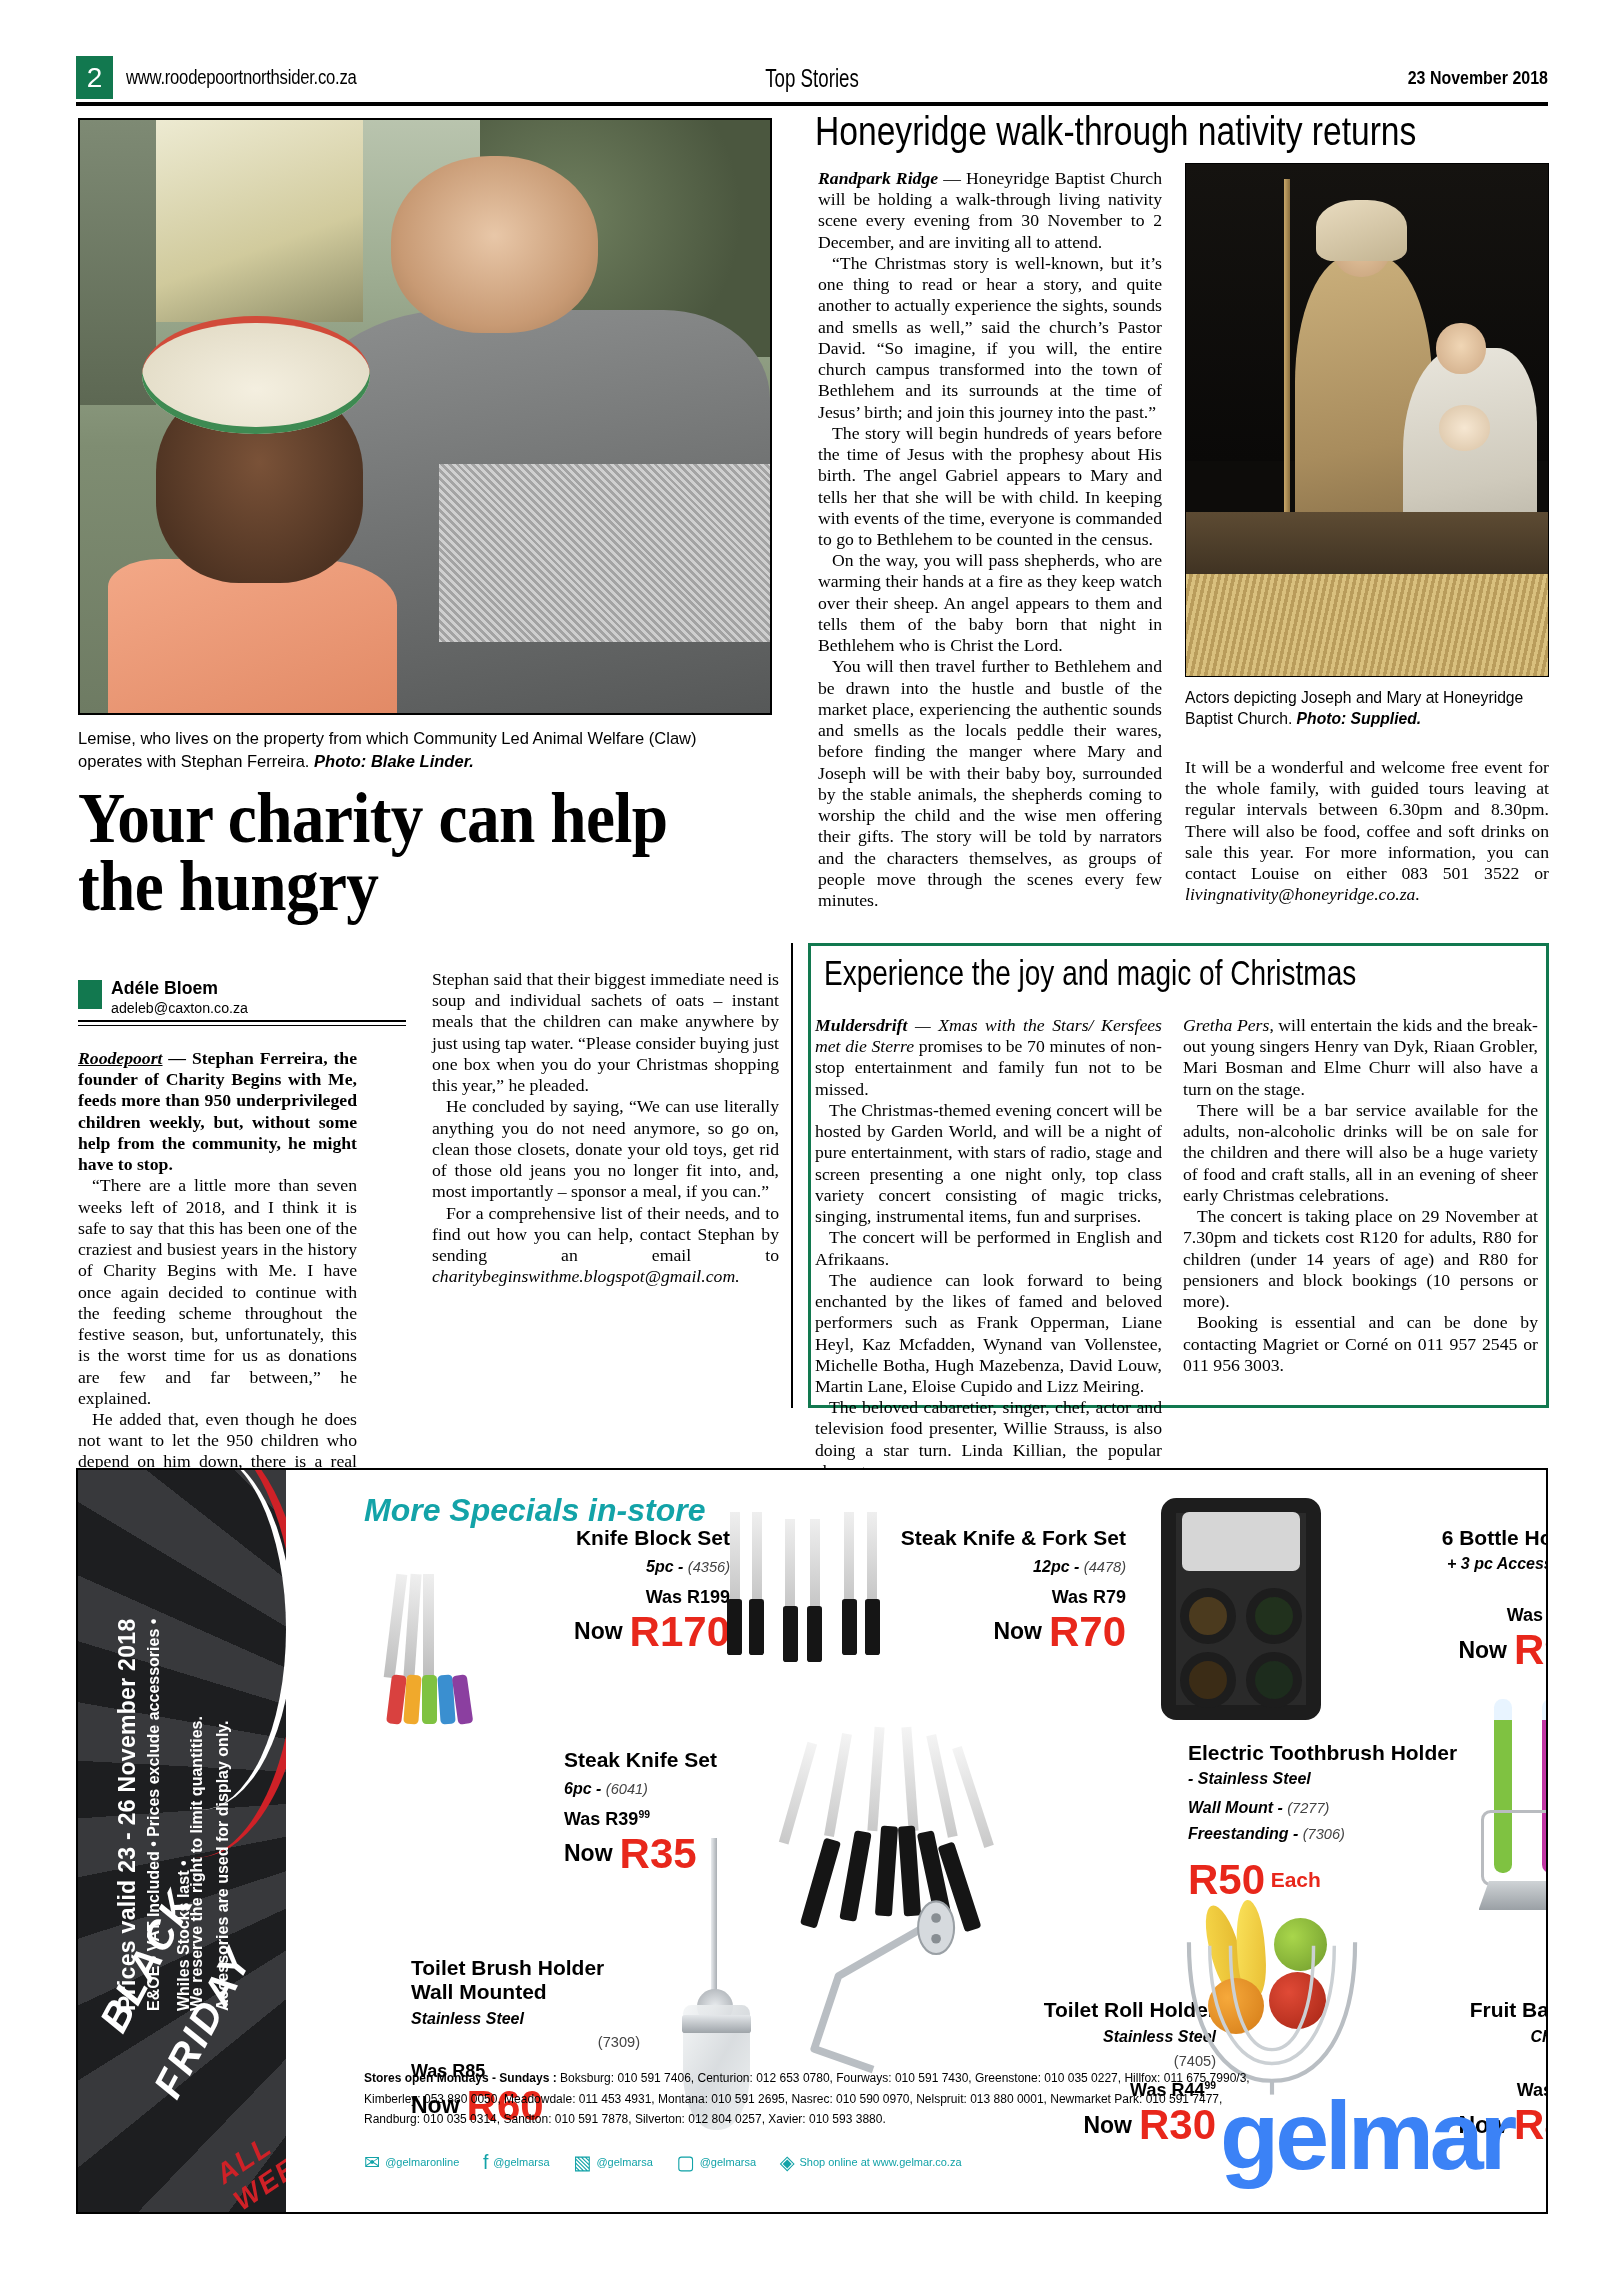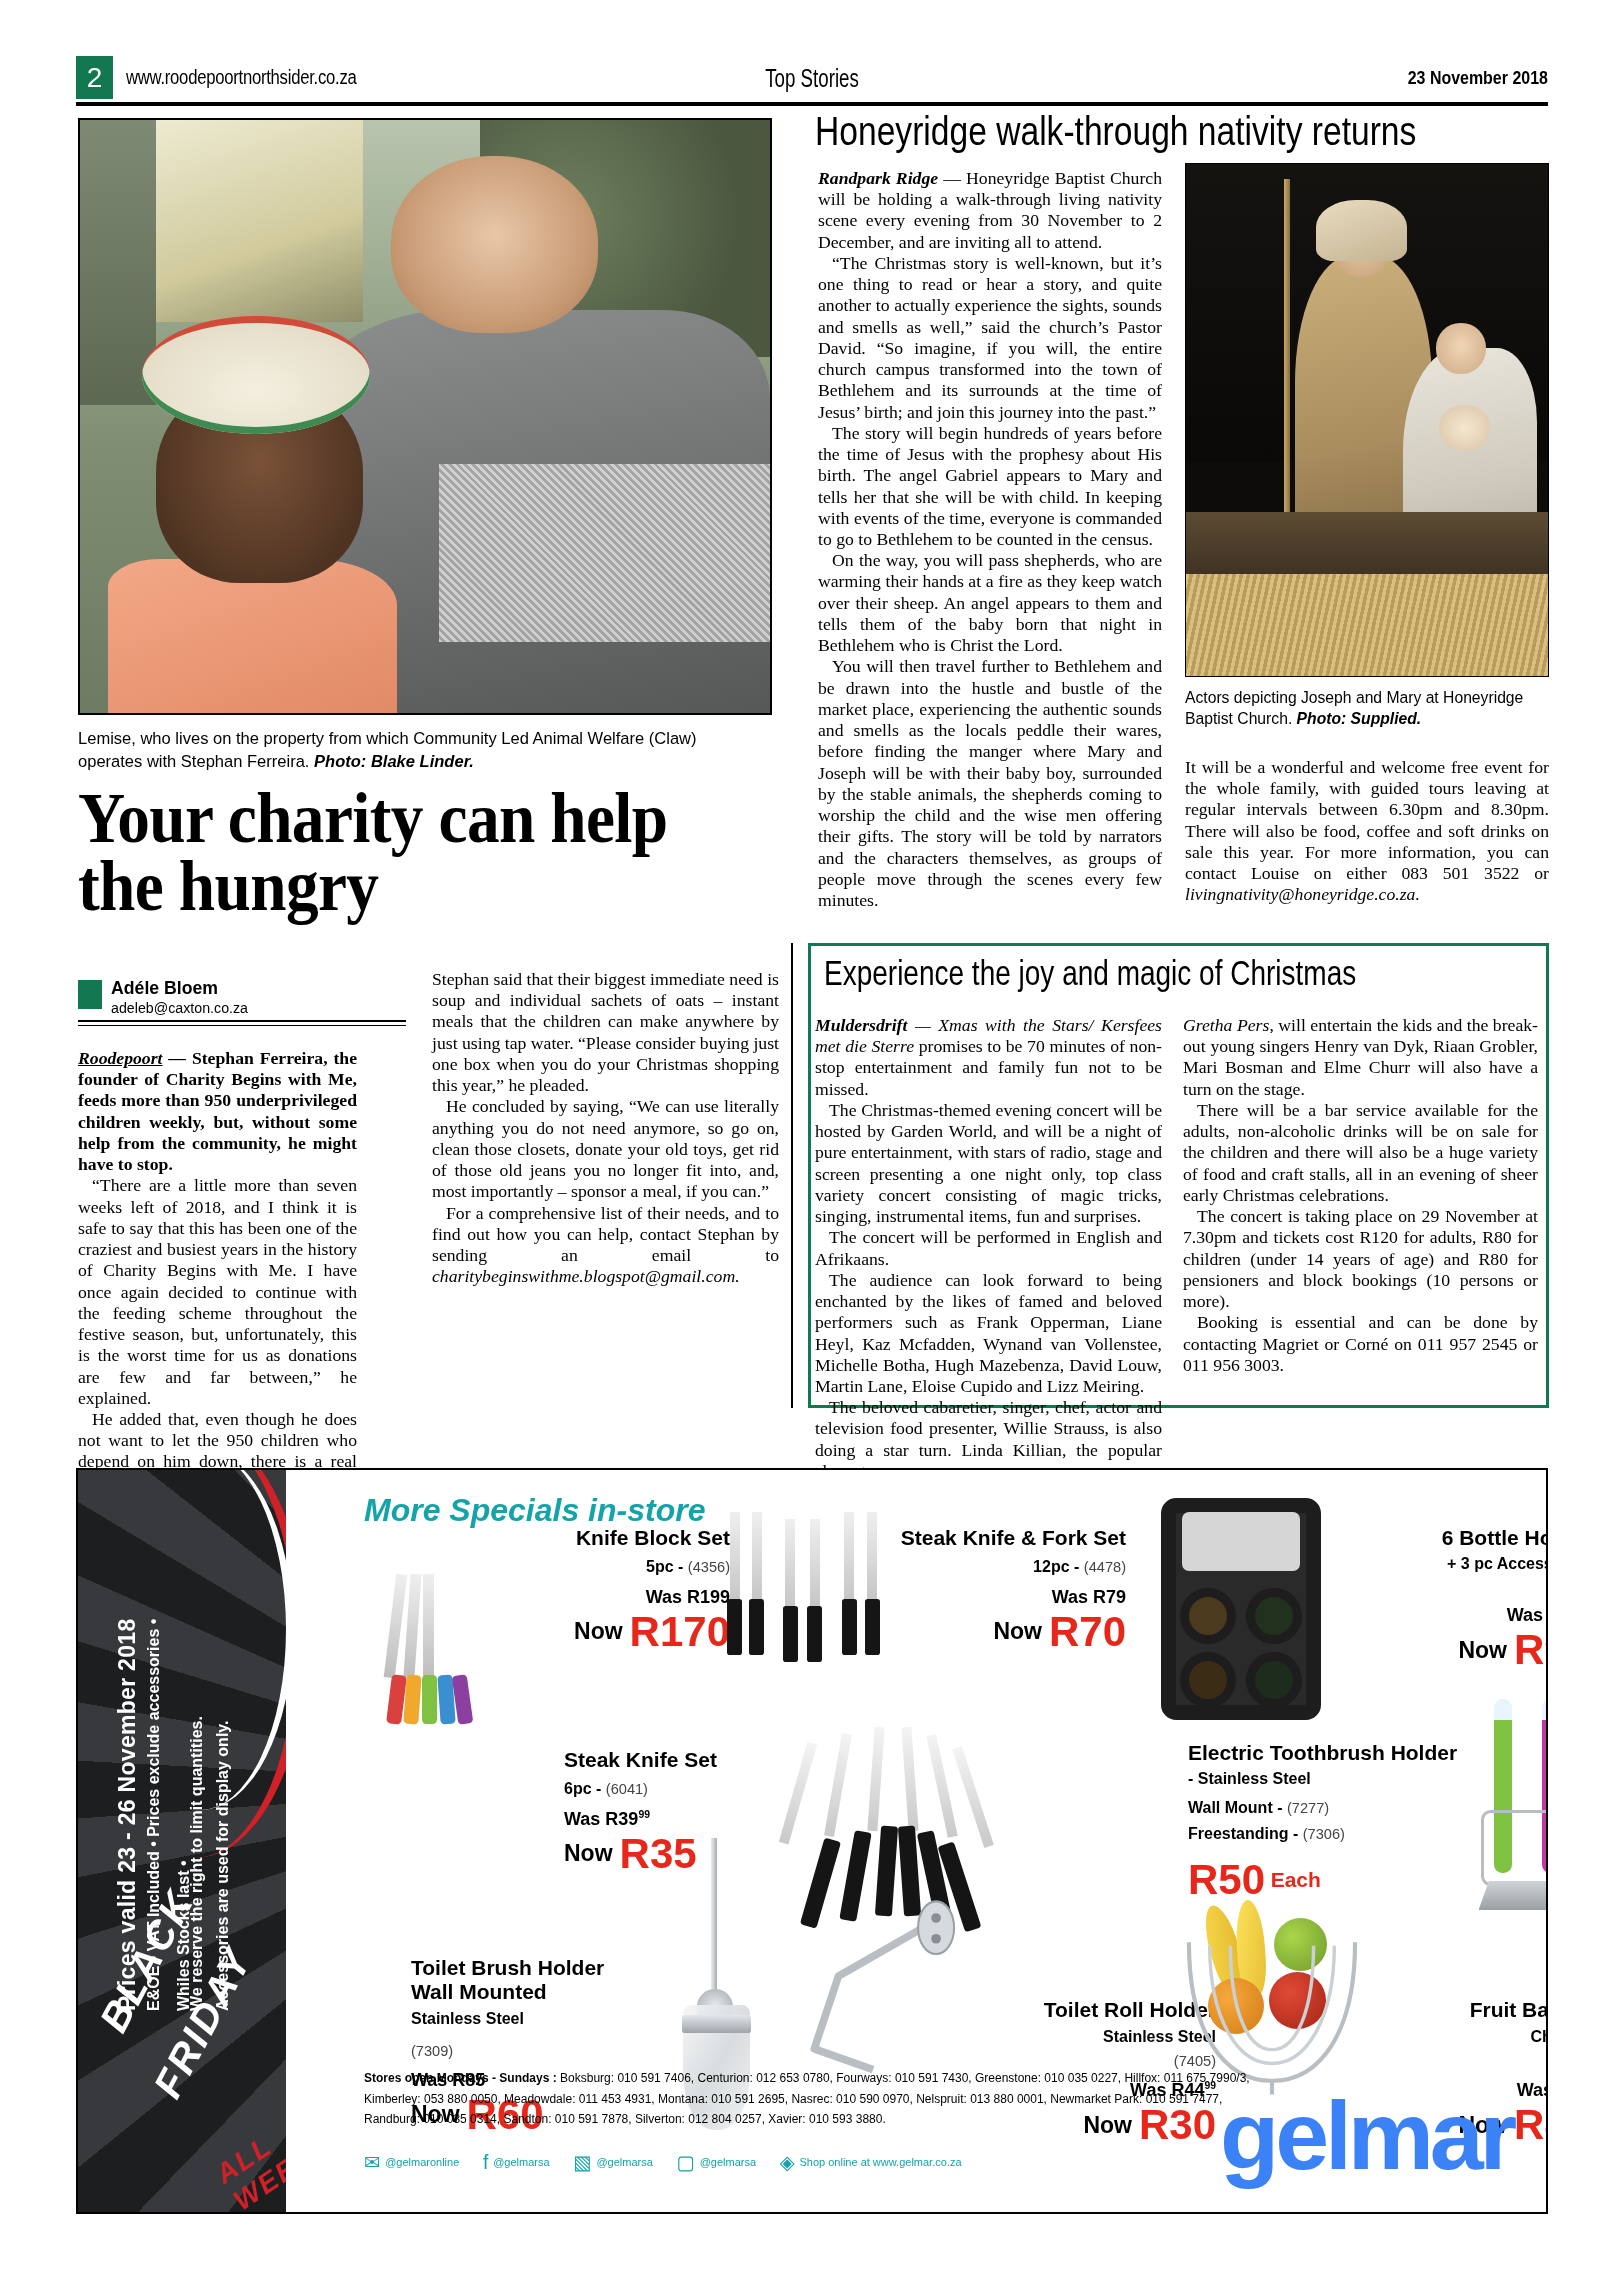--- a/index.html
+++ b/index.html
@@ -303,21 +303,21 @@
   .ad-body { position:absolute; left:208px; top:0; right:0; bottom:0; }
   .ad-title {
     position:absolute; left:78px; top:22px;
     font-family:"Liberation Sans", sans-serif;
     font-weight:bold; font-style:italic;
     font-size:32px; color:#13a3a8;
   }
 
   .prod { position:absolute; font-family:"Liberation Sans", sans-serif; }
   .prod .pname { font-weight:bold; font-size:21px; line-height:1.12; }
-  .prod .psub  { font-weight:bold; font-size:16px; line-height:1.2; }
+  .prod .psub  { font-weight:bold; font-size:16px; line-height:1.2;font-style:italic; }
   .prod .pcode { font-size:14.6px; color:#444; font-weight:normal;}
   .prod .pwas  { font-weight:bold; font-size:18px; margin-top:11px; }
   .prod .pwas sup { font-size:10.4px; }
   .prod .pnow  { font-weight:bold; font-size:23px; display:inline-block; vertical-align:middle;}
   .prod .pprice{ color:#e8271b; font-weight:bold; font-size:42px; display:inline-block;
                  vertical-align:middle; margin-left:7px; line-height:1;}
   .prod .peach { font-weight:bold; font-size:21px; display:inline-block; vertical-align:middle; margin-left:5.6px; color:#e8271b;}
   .prod.right-al { text-align:right; }
 
   
@@ -556,21 +556,21 @@
         <div style="position:absolute;left:28px;top:0;width:18px;height:174px;background:linear-gradient(180deg,#e8f4ff 0 21px,#7fc241 21px);border-radius:8.3px;"></div>
         <div style="position:absolute;left:76px;top:0;width:18px;height:174px;background:linear-gradient(180deg,#e8f4ff 0 21px,#c236a5 21px);border-radius:8.3px;"></div>
         <div style="position:absolute;left:15.3px;top:111px;width:97px;height:76px;border:3.5px solid #b9bcc0;border-radius:9.7px;"></div>
         <div style="position:absolute;left:12.5px;top:182px;width:104px;height:29px;background:linear-gradient(180deg,#cfd3d6,#9aa0a5);clip-path:polygon(10% 0,90% 0,100% 100%,0 100%);"></div>
       </div>
 
       <div class="prod" style="left:125px; top:486px; width:229px;">
         <div class="pname">Toilet Brush Holder</div>
         <div class="pname">Wall Mounted</div>
         <div class="psub" style="margin-top:5.6px;">Stainless Steel</div>
-        <div class="pcode" style="margin-top:15px;">(7309)</div>
+        <div class="pcode" style="margin-top:6px;text-align:right;">(7309)</div>
         <div class="pwas">Was R85</div>
         <div style="margin-top:2.8px;"><span class="pnow">Now</span><span class="pprice">R60</span></div>
       </div>
       <div class="img-brush" style="left:368px;top:368px;width:125px;height:292px;">
         <div style="position:absolute;left:57px;top:0;width:6.2px;height:160px;background:linear-gradient(90deg,#e9ecef,#a9aeb3);"></div>
         <div style="position:absolute;left:43px;top:151px;width:36px;height:35px;background:radial-gradient(circle,#e9ecef,#a3a8ad);border-radius:50%;"></div>
         <div style="position:absolute;left:29px;top:167px;width:67px;height:125px;background:linear-gradient(120deg,#f4f6f7,#d6dadd 50%,#eef1f2);border-radius:8.3px 8.3px 46% 46%;opacity:.93;"></div>
         <div style="position:absolute;left:28px;top:177px;width:69px;height:18px;background:linear-gradient(180deg,#e4e7ea,#9ea4a9);border-radius:2.8px;"></div>
       </div>
 

